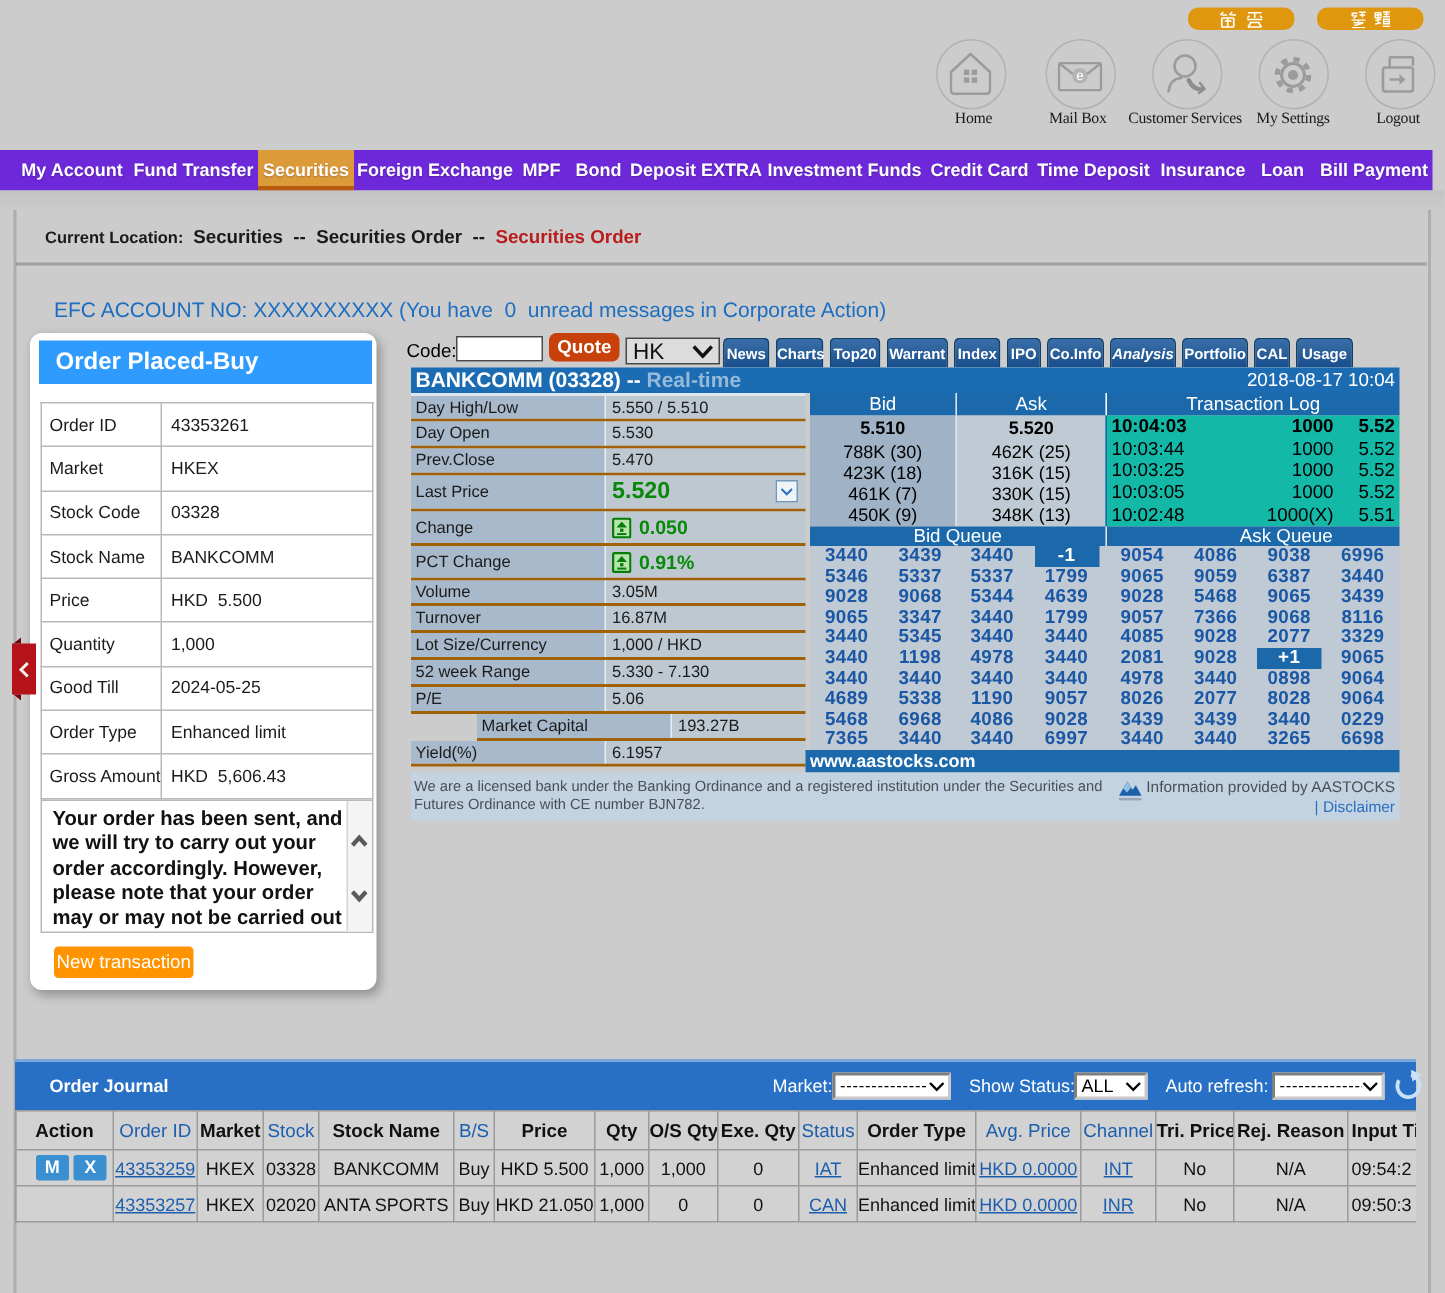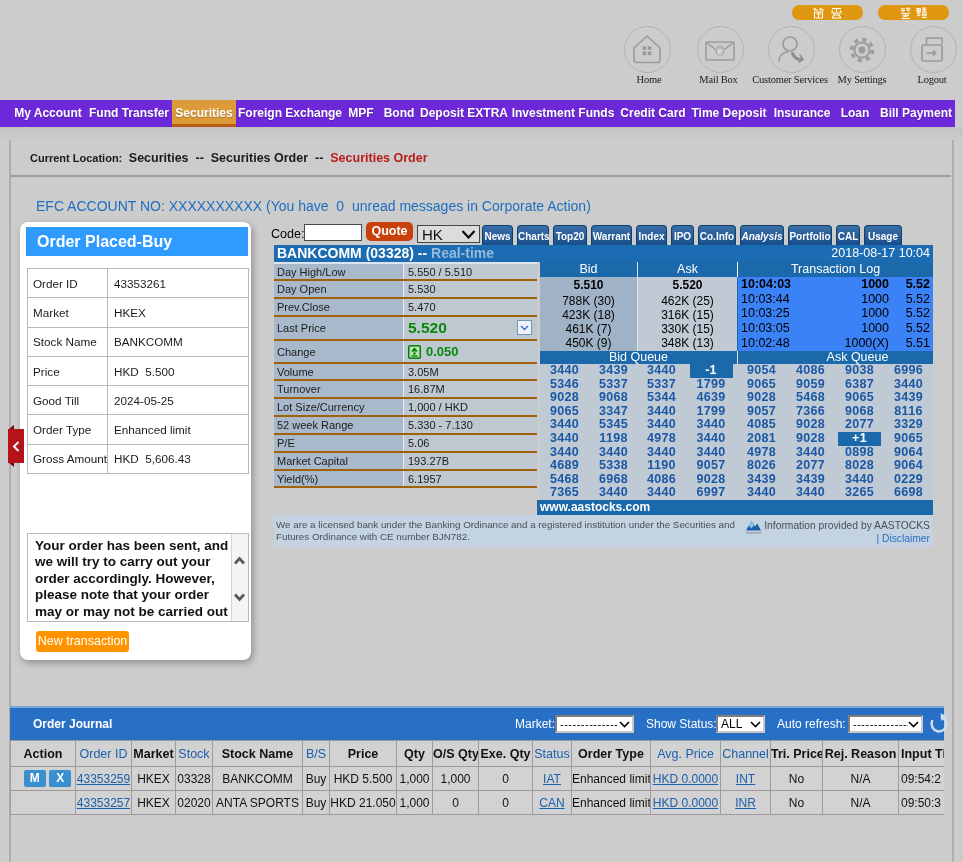--- a/index.html
+++ b/index.html
@@ -49,21 +49,21 @@
   .qrow { display:flex; border-bottom:2px solid #a16207; }
   .qrow .l { width:130px; background:#a8b9cb; font-size:11px; color:#1b1b1b; padding-left:3px; border-right:1px solid #e8eef5; display:flex; align-items:center; }
   .qrow .v { flex:1; background:#bec8d1; font-size:11px; color:#1b1b1b; padding-left:4px; display:flex; align-items:center; }
   .grn { color:#098909; font-weight:bold; }
   
   #rblk { position:absolute; left:540px; top:262px; width:393px; }
   .bah { display:flex; height:15px; }
   .bah div { background:#1b69ab; color:#fff; font-size:12.5px; text-align:center; line-height:15px; }
   #bidcol { position:absolute; left:0; top:15px; width:97px; height:73.5px; background:#a0b3c6; }
   #askcol { position:absolute; left:97px; top:15px; width:100px; height:73.5px; background:#c0cad4; border-left:1px solid #dde5ec; }
-  #tlog { position:absolute; left:197px; top:15px; width:196px; height:73.5px; background:#3b82f6; border-left:1px solid #1b69ab; }
+  #tlog { position:absolute; left:197px; top:15px; width:196px; height:73.5px; background:#14b8a6; border-left:1px solid #1b69ab; }
   .bprice { font-size:12px; font-weight:bold; color:#000; text-align:center; height:16.5px; line-height:17px; }
   .krow { font-size:12px; color:#000; text-align:center; height:14.25px; line-height:14.25px; }
   .trow { position:relative; height:14.7px; line-height:14.7px; font-size:12.5px; color:#000; }
   .trow .t { position:absolute; left:3px; }
   .trow .q { position:absolute; right:44px; }
   .trow .p { position:absolute; right:3px; }
   #qhdr { position:absolute; left:0; top:88.5px; width:393px; height:13.5px; display:flex; }
   #qhdr div { background:#1b69ab; color:#fff; font-size:12.5px; text-align:center; line-height:13px; }
   #qbody { position:absolute; left:0; top:102px; width:393px; height:136px; background:#c0cad4; }
   .qline { display:flex; height:13.6px; line-height:13.6px; }
@@ -236,26 +236,34 @@
 <tbody>
           <tr>
             <td style="width:80px;">Order ID</td>
             <td class="v">43353261</td>
           </tr>
 <tr>
             <td>Market</td>
             <td class="v">HKEX</td>
           </tr>
 <tr>
+            <td>Stock Code</td>
+            <td class="v">03328</td>
+          </tr>
+<tr>
             <td>Stock Name</td>
             <td class="v">BANKCOMM</td>
           </tr>
 <tr>
             <td>Price</td>
             <td class="v">HKD&nbsp; 5.500</td>
+          </tr>
+<tr>
+            <td>Quantity</td>
+            <td class="v">1,000</td>
           </tr>
 <tr>
             <td>Good Till</td>
             <td class="v">2024-05-25</td>
           </tr>
 <tr>
             <td>Order Type</td>
             <td class="v">Enhanced limit</td>
           </tr>
 <tr>
@@ -334,41 +342,53 @@
         <div class="v">
           <svg width="13" height="14" viewBox="0 0 13 14" style="margin-right:5px;">
             <rect x="0.75" y="0.75" width="11.5" height="12.5" rx="1" fill="#b9e3ae" stroke="#067d06" stroke-width="1.5"></rect>
             <path d="M6.5 2.6 L10 6.6 H3 Z" fill="#067d06"></path>
             <rect x="5.4" y="7.4" width="2.2" height="2.2" fill="#067d06"></rect>
             <rect x="3.4" y="10.4" width="6.2" height="1.3" fill="#067d06"></rect>
           </svg>
           <span class="grn" style="font-size:13px;">0.050</span>
         </div>
       </div>
+<div class="qrow" style="height:23px;">
+        <div class="l">PCT Change</div>
+        <div class="v">
+          <svg width="13" height="14" viewBox="0 0 13 14" style="margin-right:5px;">
+            <rect x="0.75" y="0.75" width="11.5" height="12.5" rx="1" fill="#b9e3ae" stroke="#067d06" stroke-width="1.5"></rect>
+            <path d="M6.5 2.6 L10 6.6 H3 Z" fill="#067d06"></path>
+            <rect x="5.4" y="7.4" width="2.2" height="2.2" fill="#067d06"></rect>
+            <rect x="3.4" y="10.4" width="6.2" height="1.3" fill="#067d06"></rect>
+          </svg>
+          <span class="grn" style="font-size:13px;">0.91%</span>
+        </div>
+      </div>
 <div class="qrow" style="height:17px;">
         <div class="l">Volume</div>
         <div class="v">3.05M</div>
       </div>
 <div class="qrow" style="height:18px;">
         <div class="l">Turnover</div>
         <div class="v">16.87M</div>
       </div>
 <div class="qrow" style="height:18px;">
         <div class="l">Lot Size/Currency</div>
         <div class="v">1,000 / HKD</div>
       </div>
 <div class="qrow" style="height:18px;">
         <div class="l">52 week Range</div>
         <div class="v">5.330 - 7.130</div>
       </div>
 <div class="qrow" style="height:18px;">
         <div class="l">P/E</div>
         <div class="v">5.06</div>
       </div>
-<div class="qrow" style="height:18px;">
+<div class="qrow" style="height:18px;margin-left:44px;">
         <div class="l">Market Capital</div>
         <div class="v">193.27B</div>
       </div>
 <div class="qrow" style="height:17px;">
         <div class="l">Yield(%)</div>
         <div class="v">6.1957</div>
       </div>
 </div>
 <div class="abs" style="left:517px;top:320px;width:15px;height:15px;background:#eef3f8;border:1px solid #7596b8;display:flex;align-items:center;justify-content:center;">
       <svg width="9" height="6" viewBox="0 0 9 6">

